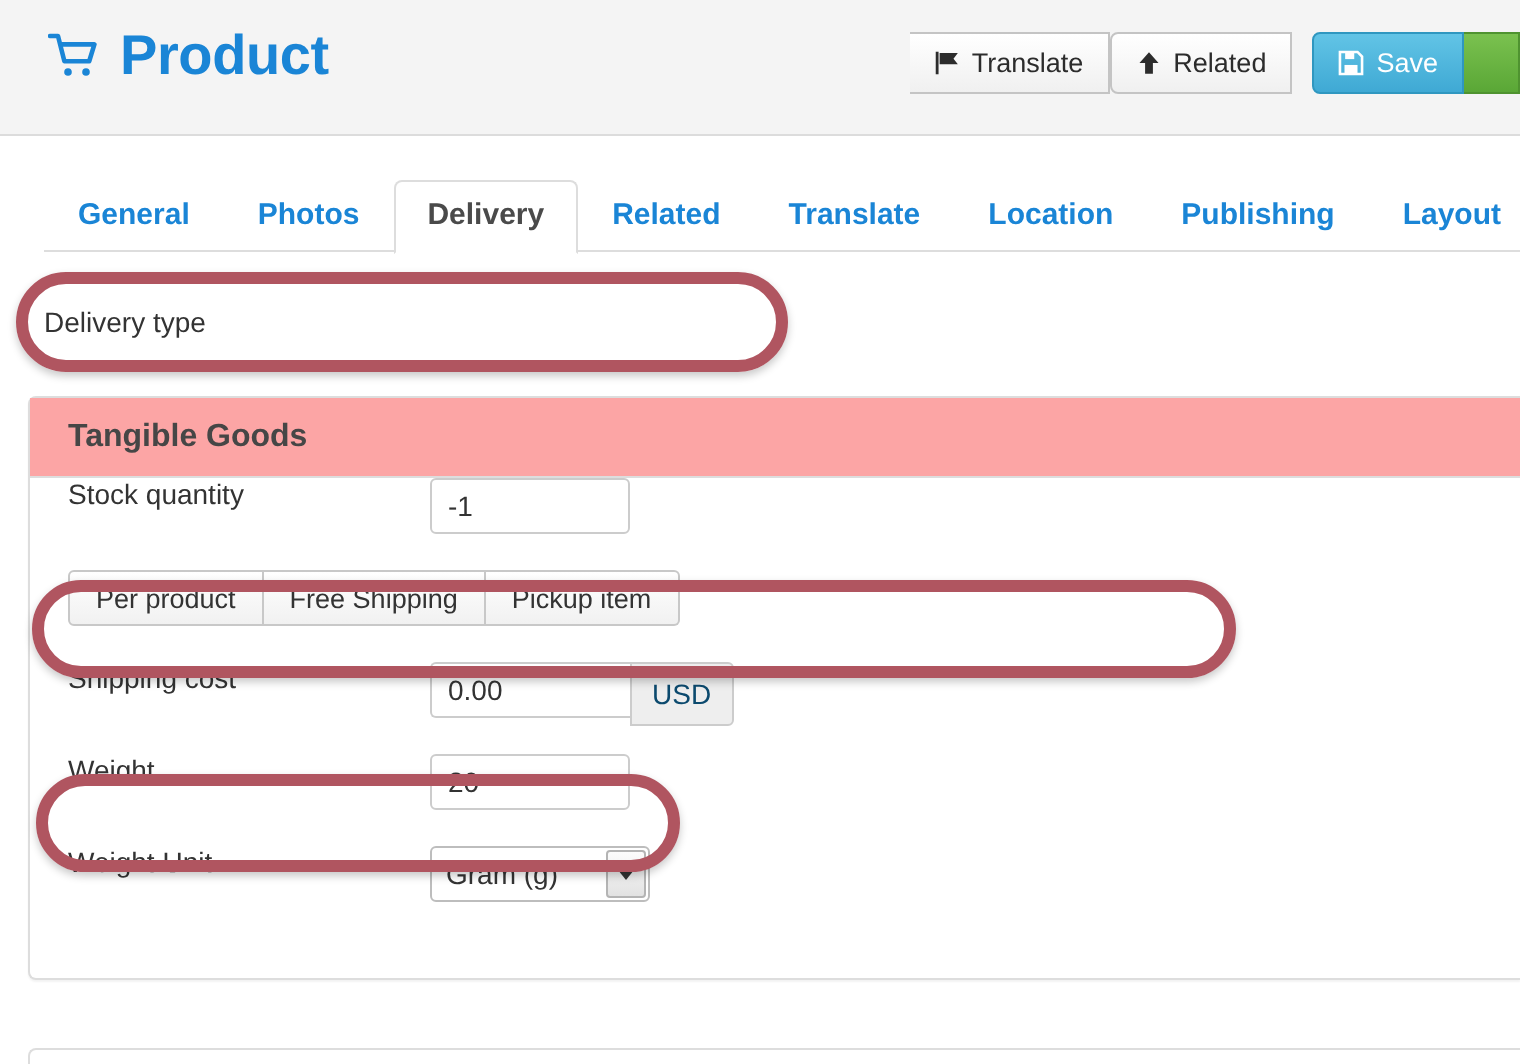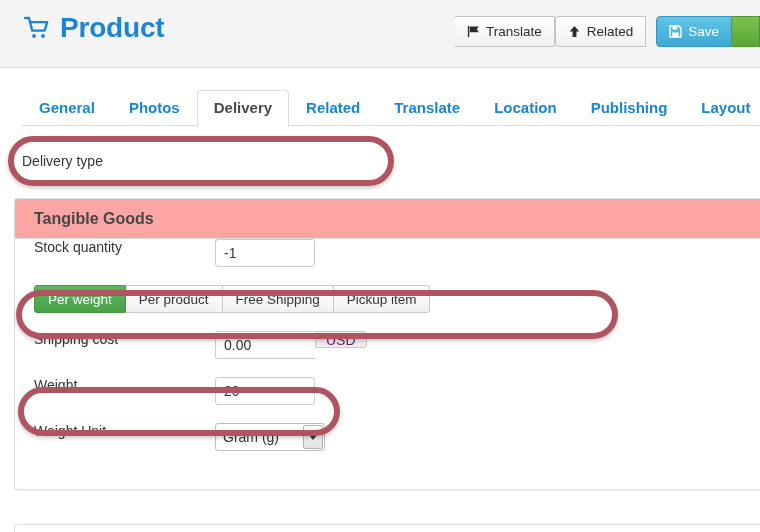--- a/index.html
+++ b/index.html
@@ -219,24 +219,24 @@
     box-sizing: border-box;
     background: #ffffff;
   }
   .input-group { display: flex; align-items: stretch; }
   .input-group .text-input {
     border-radius: 3px 0 0 3px;
     border-right: none;
   }
   .input-addon {
     display: flex; align-items: center; justify-content: center;
-    height: 17px;
+    height: 32px;
     padding: 0 10px;
     font-size: 14px;
-    color: #701a75;
+    color: #0c4a6e;
     background: #eeeeee;
     border: 1px solid #cccccc;
     border-radius: 0 3px 3px 0;
     box-sizing: border-box;
   }
 
   .btn-toggle-group { display: flex; }
   .toggle-btn {
     font-size: 13.5px;
     height: 28px;
@@ -362,21 +362,20 @@
 
     <div class="panel-body">
 
       <div class="form-row">
         <span class="row-label">Stock quantity</span>
         <input class="text-input" type="text" value="-1" style="">
       </div>
 
       <div class="form-row">
         <div class="btn-toggle-group">
-          <button class="toggle-btn active">Per weight</button>
           <button class="toggle-btn">Per product</button>
           <button class="toggle-btn">Free Shipping</button>
           <button class="toggle-btn">Pickup item</button>
         </div>
       </div>
 
       <div class="form-row">
         <span class="row-label">Shipping cost</span>
         <div class="input-group">
           <input class="text-input" type="text" value="0.00" style="">

